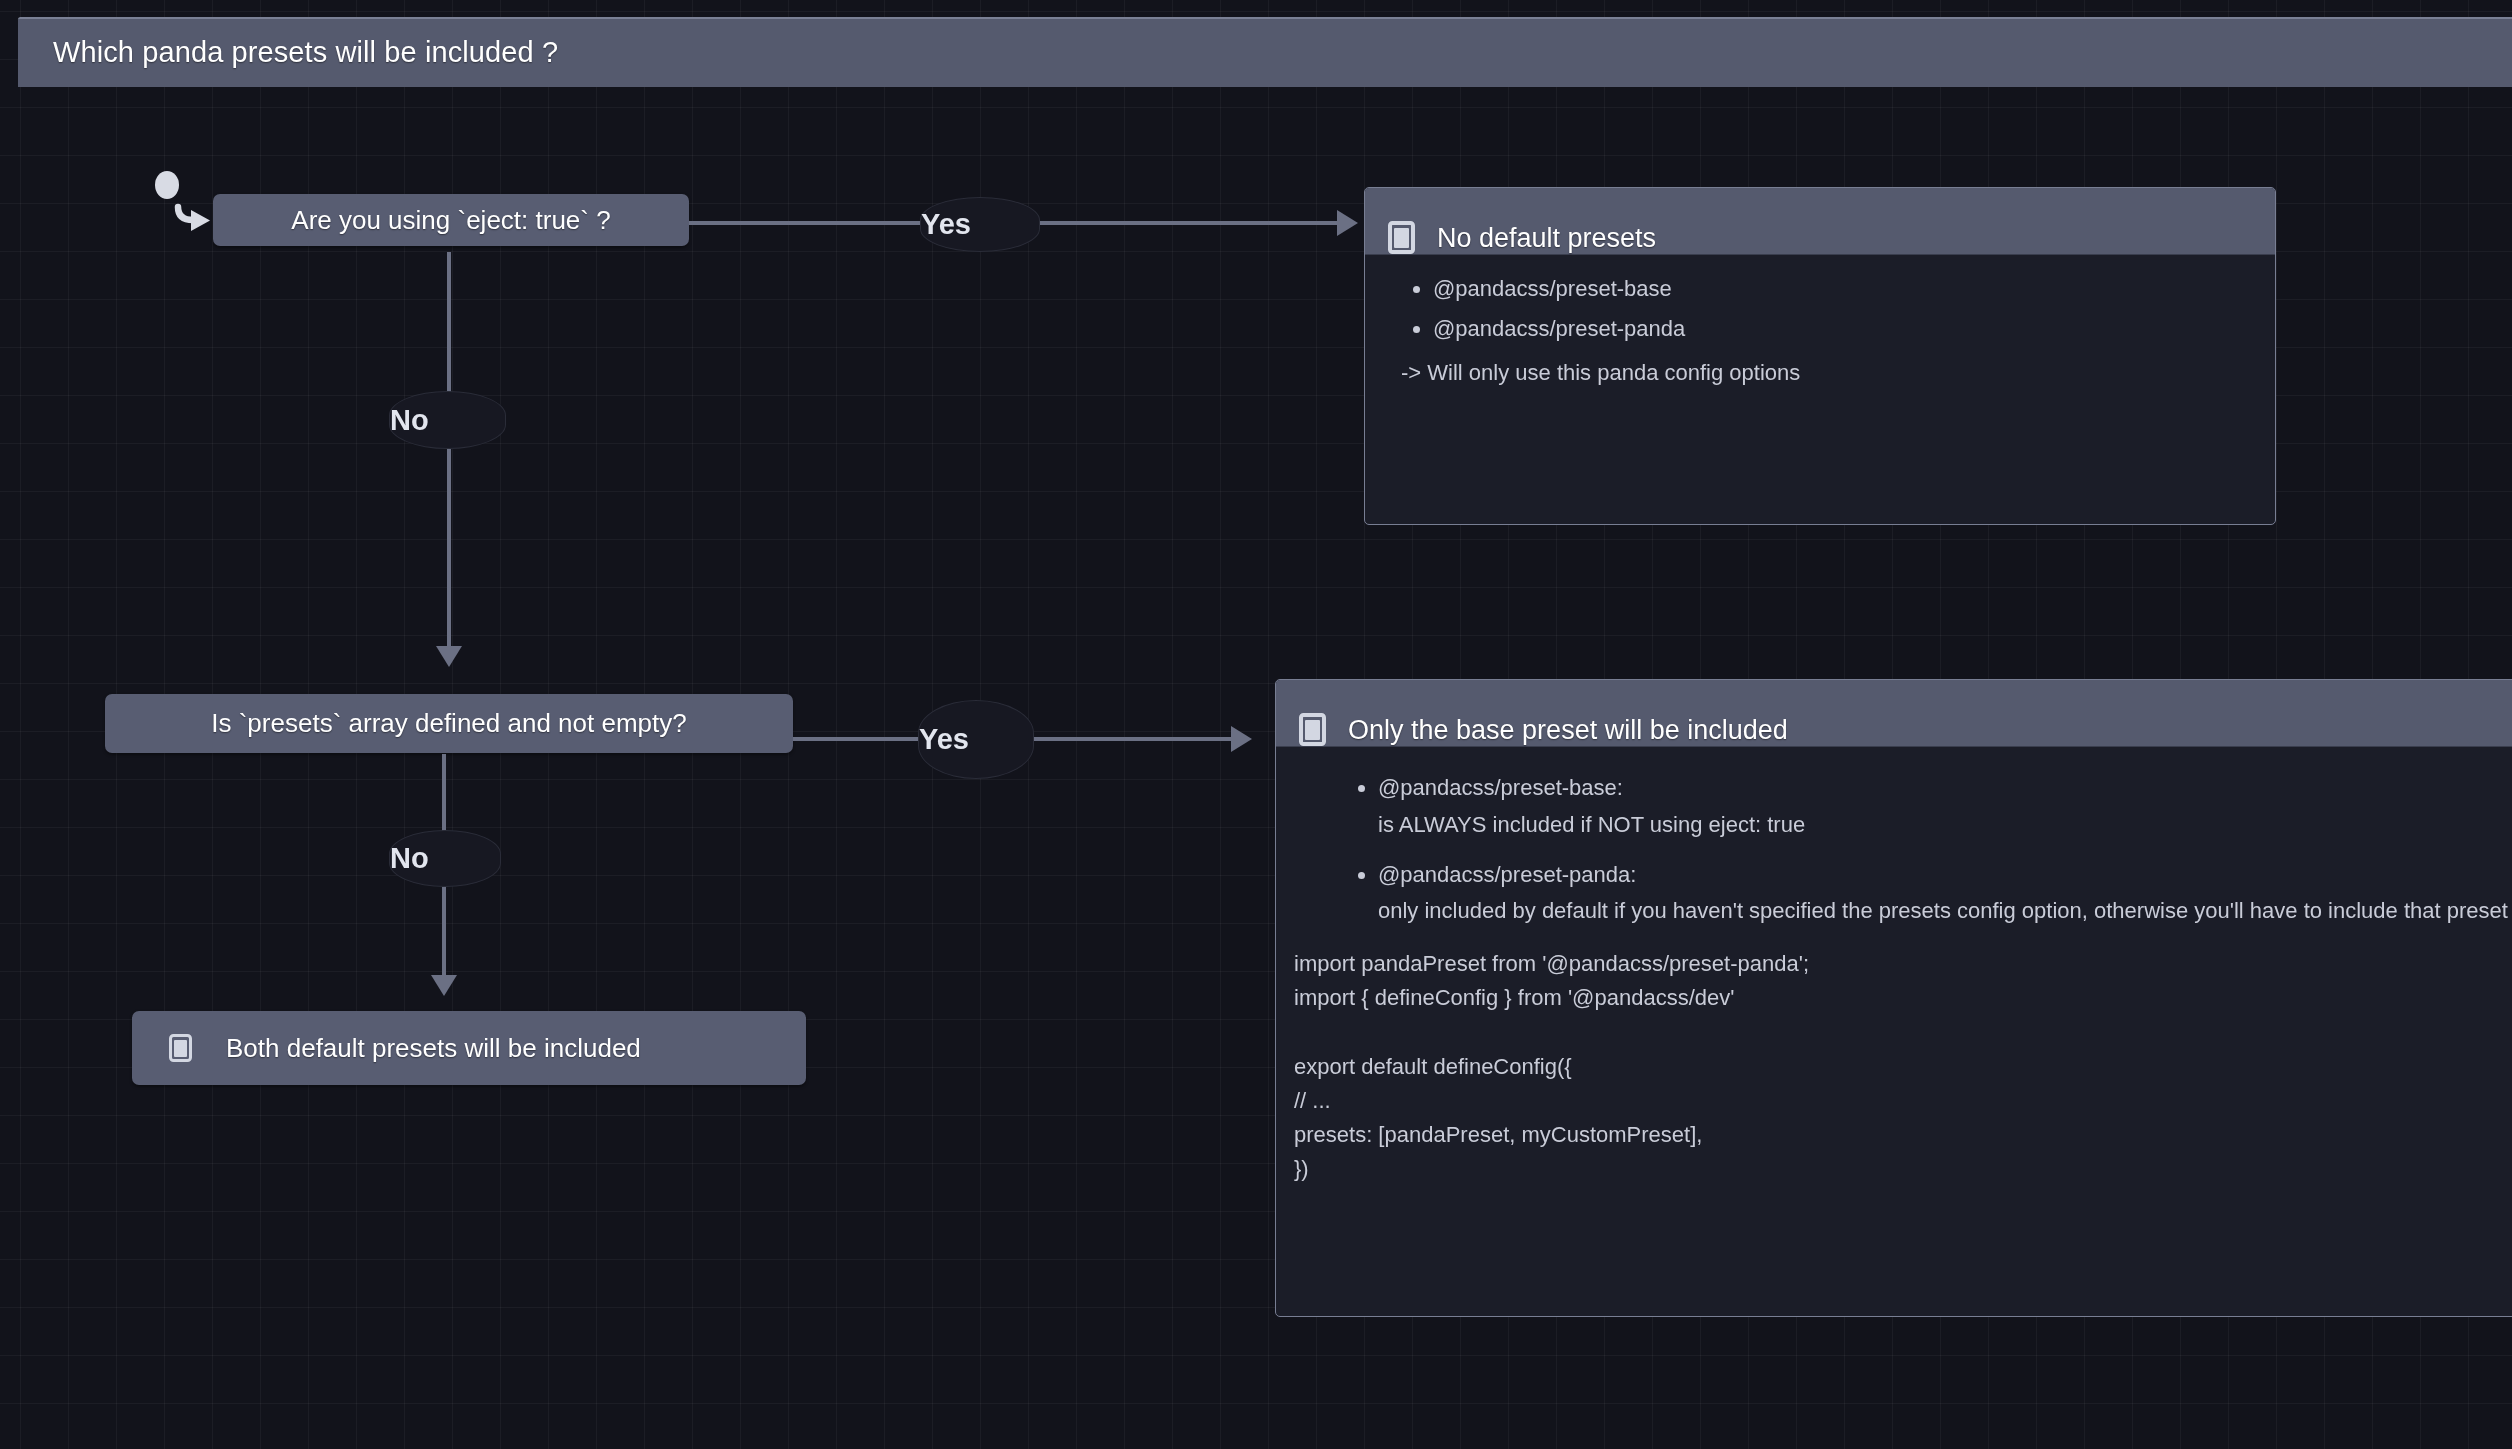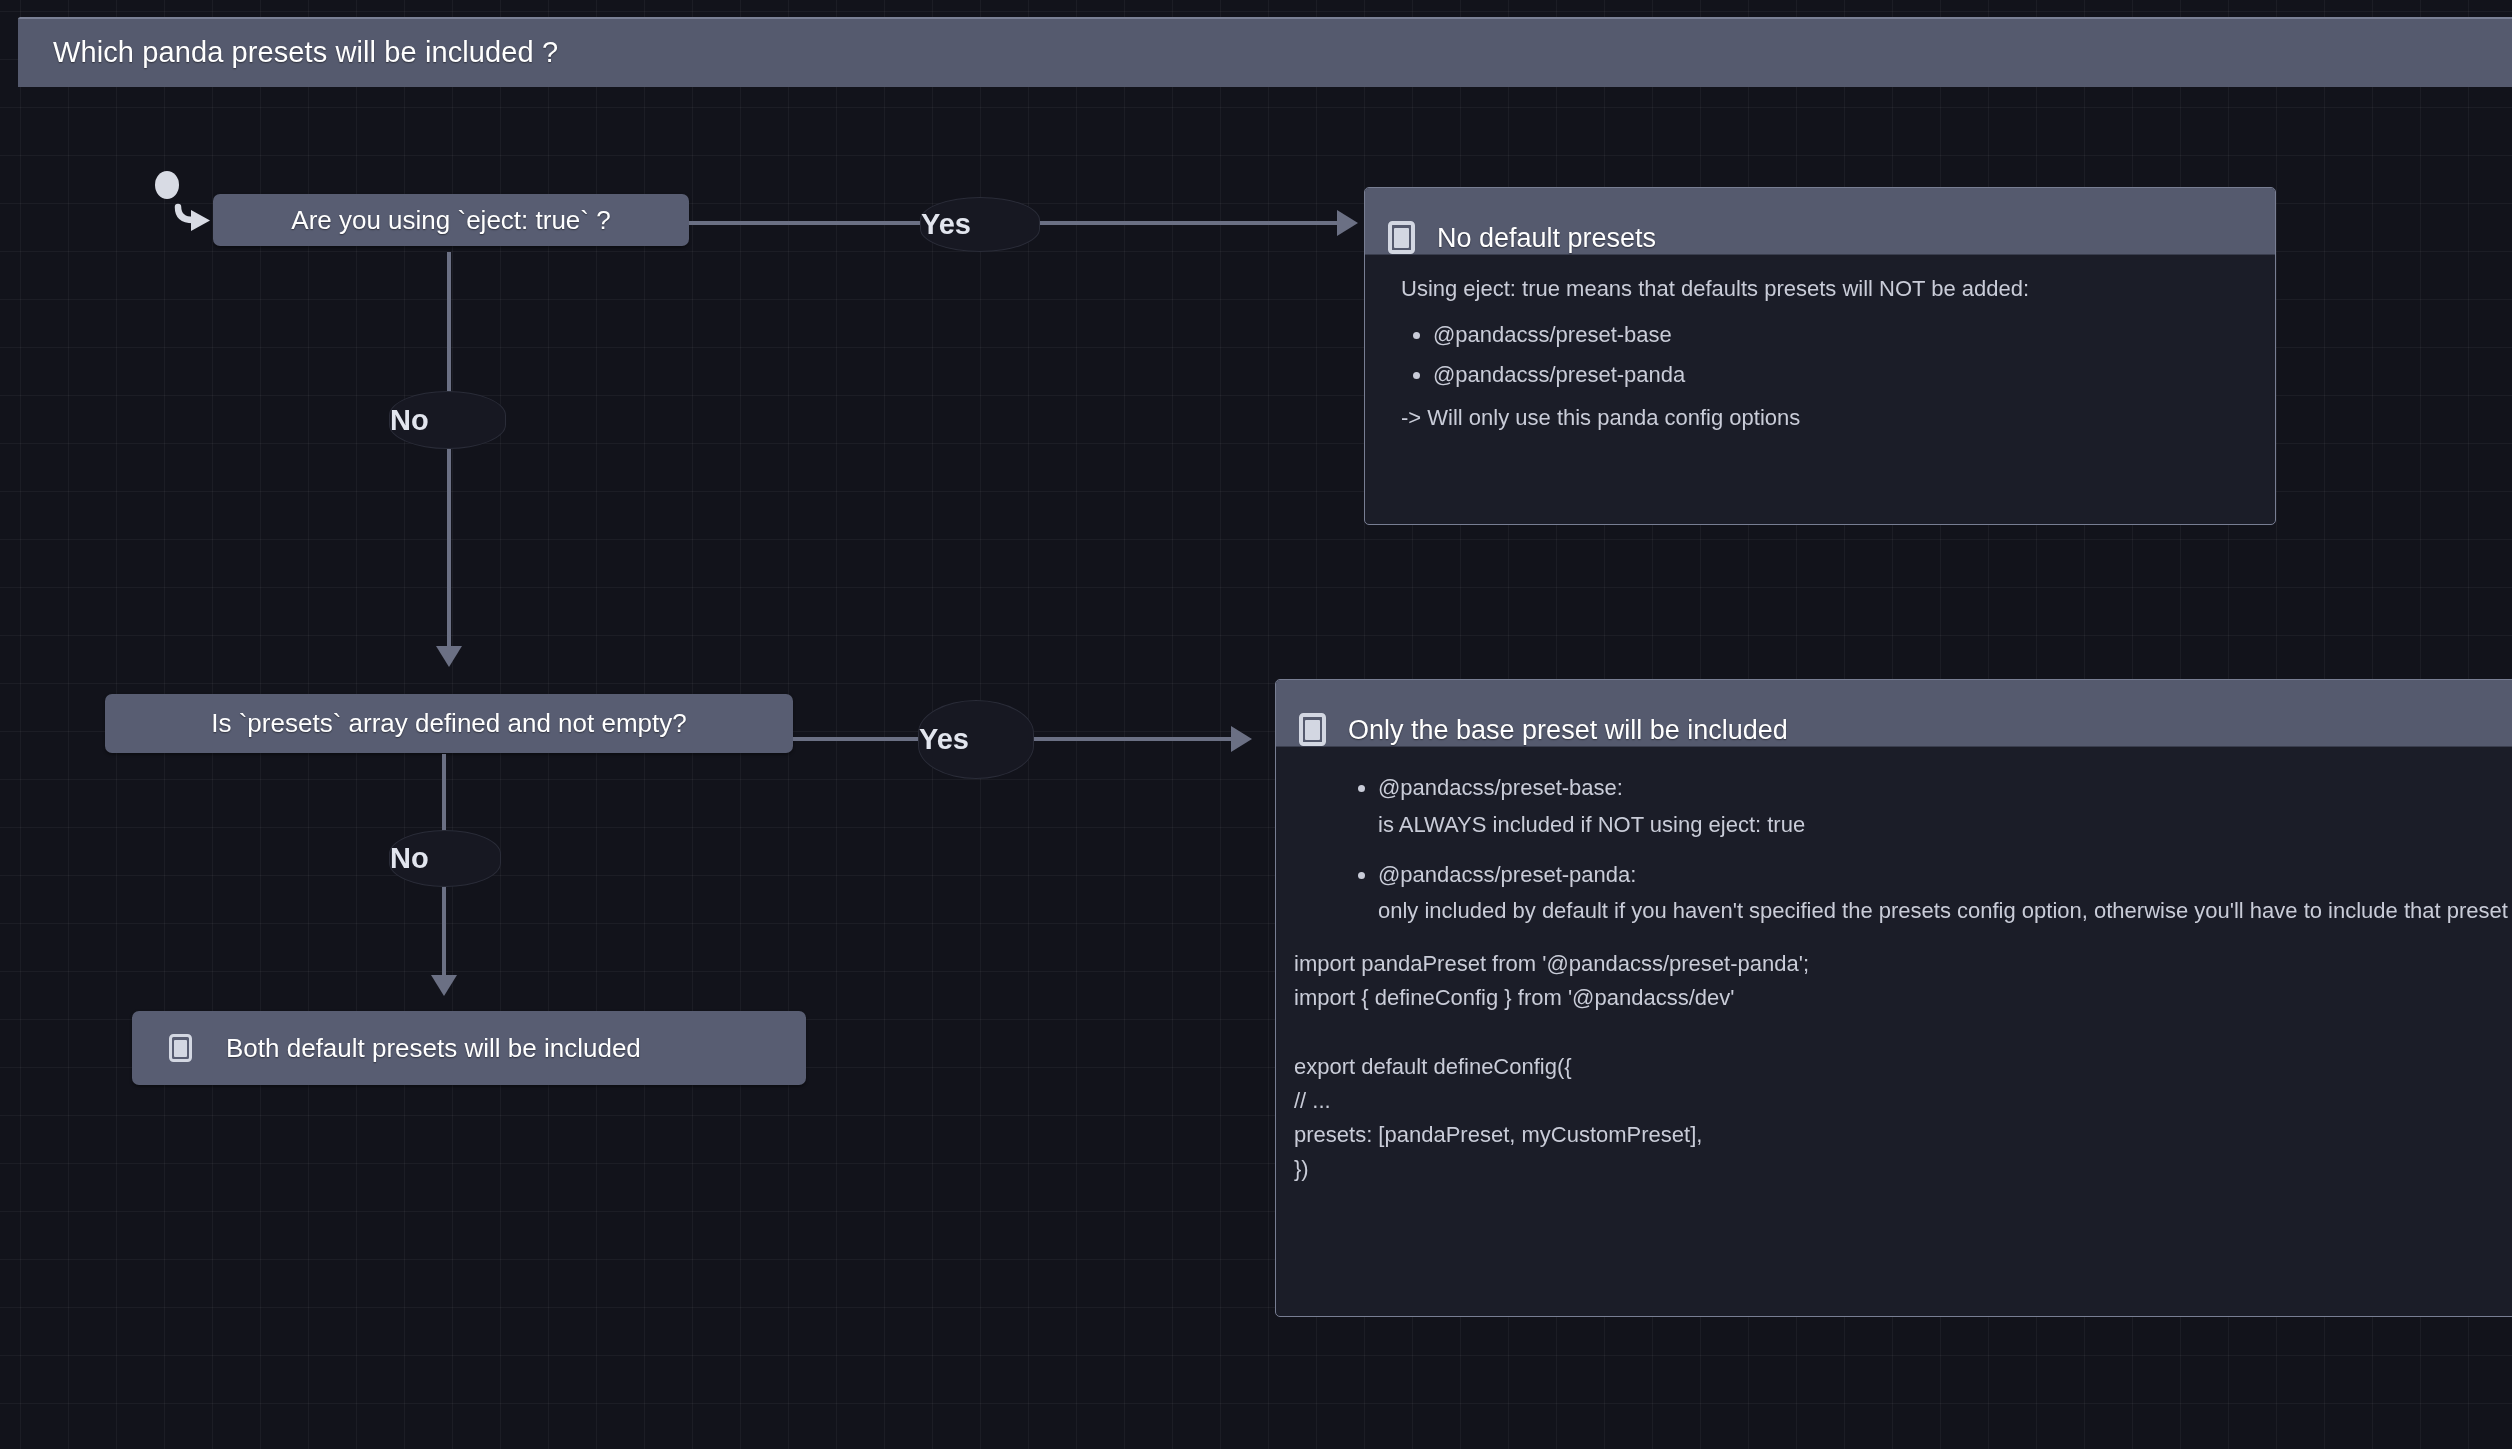--- a/index.html
+++ b/index.html
@@ -242,21 +242,20 @@
     <span class="note-icon"></span>
     <span class="node-label" style="margin-left:34px;">Both default presets will be included</span>
   </div>
 
   <div class="panel" style="left:1364px; top:187px; width:912px; height:338px;">
     <div class="panel-header">
       <span class="note-icon lg"></span>
       <span class="panel-title">No default presets</span>
     </div>
     <div class="panel-body">
-      <p>Using eject: true means that defaults presets will NOT be added:</p>
       <ul>
         <li>@pandacss/preset-base</li>
         <li>@pandacss/preset-panda</li>
       </ul>
       <p style="margin-bottom:8px;">-&gt; Will only use this panda config options</p>
     </div>
   </div>
 
   <div class="panel" style="left:1275px; top:679px; width:1457px; height:638px;">
     <div class="panel-header">

